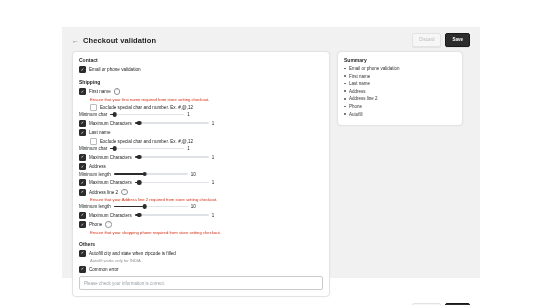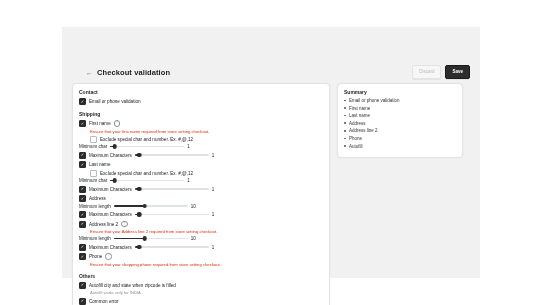--- a/index.html
+++ b/index.html
@@ -10,23 +10,22 @@
     font-size:5px;
     color:#202223;
     overflow:hidden;
   }
   .app-frame{
     position:absolute;left:62px;top:27px;width:418px;height:251px;
     background:#f1f1f1;
   }
   .page-header{
     display:flex;align-items:center;
-    padding:7px 10px 5px 24px;
+    padding:7px 10px 5px 10px;
     height:12px;
-    margin-top:32px;
   }
   .back-arrow{
     width:7px;height:7px;margin-right:4px;
     display:flex;align-items:center;justify-content:center;
     color:#5c5f62;font-size:7px;line-height:1;cursor:pointer;
   }
   .page-title{
     font-size:7.5px;font-weight:bold;color:#1a1c1d;letter-spacing:0.1px;
     flex:1;
   }

